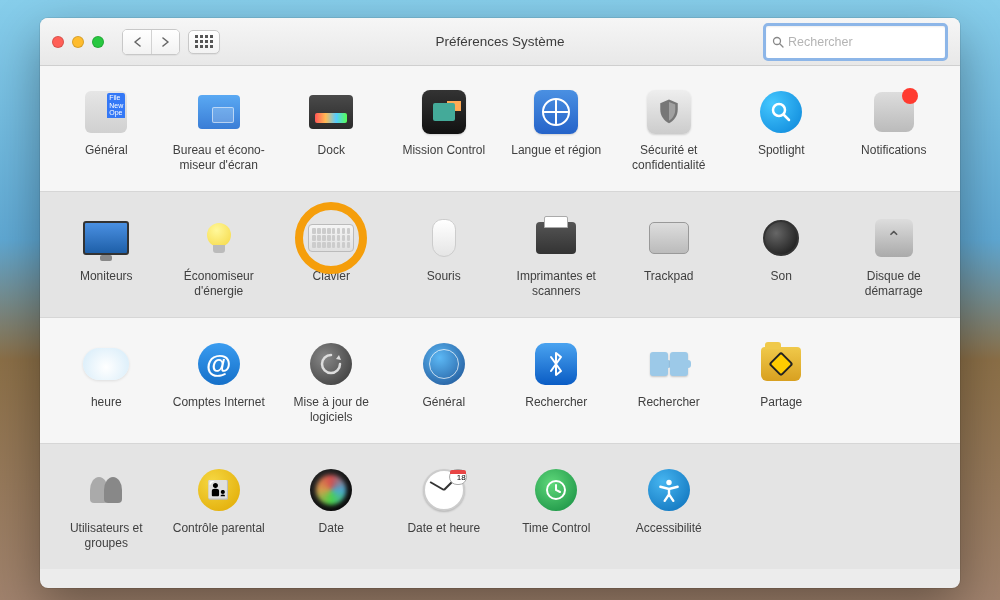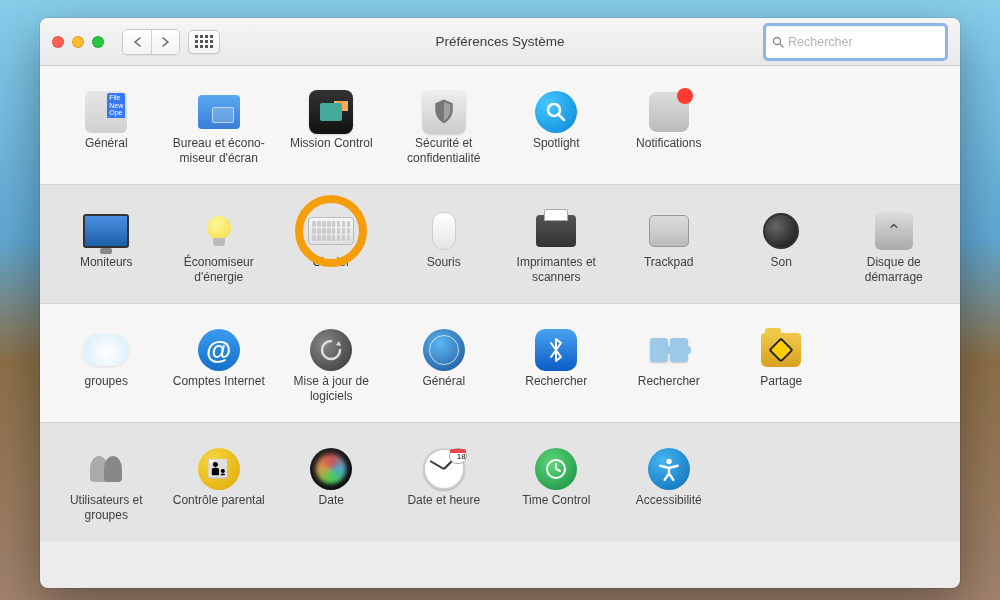--- a/index.html
+++ b/index.html
@@ -35,21 +35,21 @@
     .gridbtn .dots i { width: 3px; height: 3px; background: #555; display: block; }
     .title { position: absolute; left: 0; right: 0; text-align: center; font-size: 13.5px; color: #3c3c3c; font-weight: 500; pointer-events: none; }
     .search { margin-left: auto; width: 185px; height: 24px; border: 3px solid #8db6e8; border-radius: 5px; background: #fff; display: flex; align-items: center; padding: 16px 6px; box-shadow: inset 0 1px 2px rgba(0,0,0,0.07);}
     .search svg { flex-shrink: 0; }
     .search input { border: none; outline: none; font-size: 12.5px; width: 100%; background: transparent; color: #333; margin-left: 4px;}
     .search input::placeholder { color: #b4b4b4; }
     .content { flex: 1; overflow-y: auto; }
     .row { display: grid; grid-template-columns: repeat(8, 1fr); padding: 22px 10px 18px; border-bottom: 1px solid #d6d6d6; }
     .row.light { background: #f6f6f6; }
     .row.dark { background: #e4e4e4; }
-    .cell { display: flex; flex-direction: column; align-items: center; cursor: pointer; padding: 0 4px; position: relative;}
+    .cell { display: flex; flex-direction: column; align-items: center; gap: 7px; cursor: pointer; padding: 0 4px; position: relative;}
     .cell .iconwrap { width: 48px; height: 48px; display: flex; align-items: center; justify-content: center; position: relative;}
     .cell .label { font-size: 12px; color: #404040; text-align: center; line-height: 1.25; max-width: 105px; min-height: 30px; }
     .highlight-ring { position: absolute; width: 72px; height: 72px; border: 8px solid #f59e0b; border-radius: 50%; top: -12px; z-index: 5; pointer-events: none;}
     
     .ico { width: 44px; height: 44px; border-radius: 8px; display:flex; align-items:center; justify-content:center; font-size: 22px; color:#fff; box-shadow: 0 1px 2px rgba(0,0,0,0.15);}
     .general { background: linear-gradient(#e6e6e6,#d0d0d0); position:relative; overflow:hidden; border-radius:6px;}
     .general::before { content:"File\A New\A Ope"; white-space:pre; position:absolute; right:2px; top:2px; font-size:7px; background:#3478f6; color:#fff; padding:1px 2px; line-height:1.1; border-radius:2px 2px 0 0;}
     .desktop { background: linear-gradient(#5aa9f3,#3a7dd6); position:relative;}
     .desktop::after{content:""; position:absolute; width:20px;height:14px;background:#fff3; border:1px solid #fff8; right:6px; bottom:6px; border-radius:2px;}
     .dock { background: linear-gradient(#4a4a4a,#2a2a2a); position:relative;}
@@ -167,23 +167,37 @@
         <div class="label">Général</div>
       </div>
       <div class="cell">
         <div class="iconwrap">
             <div class="desktop" style="width:42px;height:34px;border-radius:4px;"></div>
           </div>
         <div class="label">Bureau et écono-miseur d'écran</div>
       </div>
       <div class="cell">
         <div class="iconwrap">
+            <div class="dock" style="width:44px;height:34px;border-radius:4px;"></div>
+          </div>
+        <div class="label">Dock</div>
+      </div>
+      <div class="cell">
+        <div class="iconwrap">
             <div class="ico mission"></div>
           </div>
         <div class="label">Mission Control</div>
+      </div>
+      <div class="cell">
+        <div class="iconwrap">
+            <div class="ico lang">
+              <span></span>
+            </div>
+          </div>
+        <div class="label">Langue et région</div>
       </div>
       <div class="cell">
         <div class="iconwrap">
             <div class="ico security">
           <svg viewBox="0 0 24 24">
                 <path fill="#777" d="M12 2l7 3v5c0 5-3 9-7 11-4-2-7-6-7-11V5l7-3z"></path>
                 <path fill="#fff" d="M12 4l5 2v4c0 4-2 7-5 9V4z" opacity="0.3"></path>
               </svg>
         </div>
           </div>
@@ -286,21 +300,21 @@
           </div>
         <div class="label">Disque de démarrage</div>
       </div>
     </div>
 
     <div class="row light">
       <div class="cell">
         <div class="iconwrap">
             <div class="icloud"></div>
           </div>
-        <div class="label">groupes</div>
+        <div class="label">heure</div>
       </div>
       <div class="cell">
         <div class="iconwrap">
             <div class="at">@</div>
           </div>
         <div class="label">Comptes Internet</div>
       </div>
       <div class="cell">
         <div class="iconwrap">
             <div class="update">

